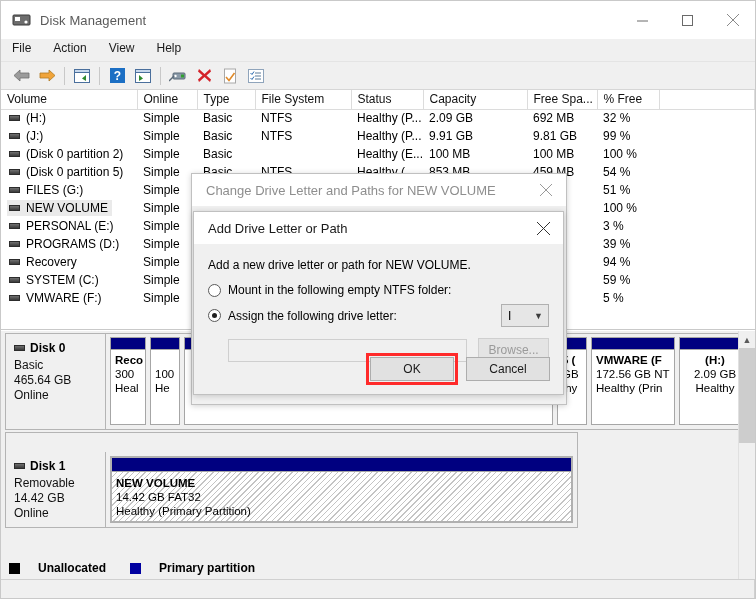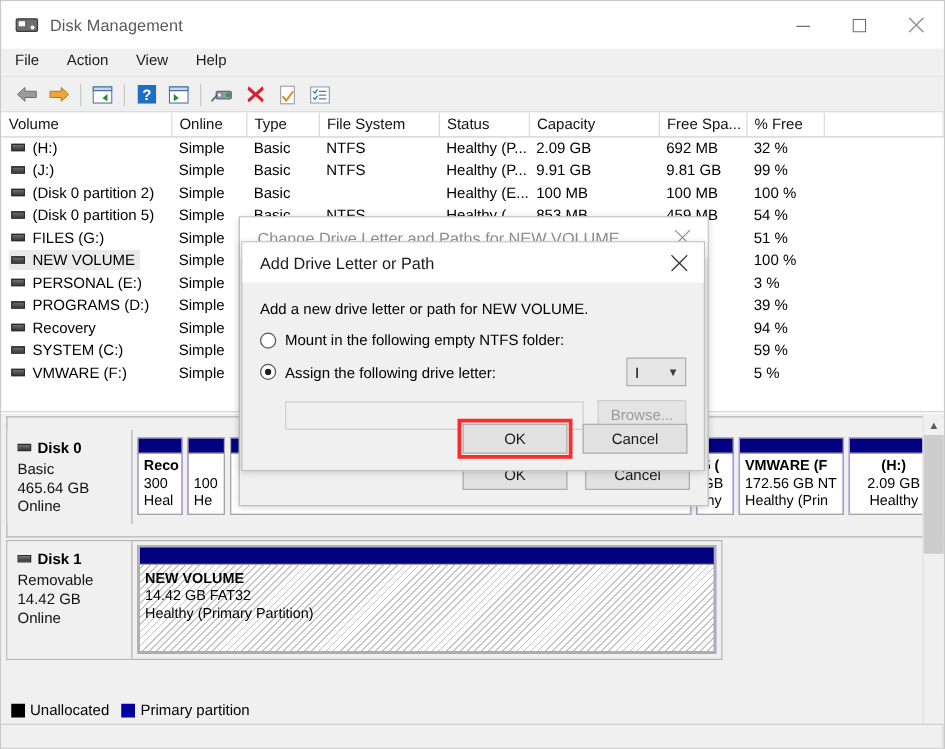--- a/index.html
+++ b/index.html
@@ -108,22 +108,22 @@
     overflow:hidden; white-space:nowrap;
     background:#ffffff;
   }
   .part .body b { font-size:11.5px; }
   .hatch {
     background-image:repeating-linear-gradient(-45deg, #ffffff 0 3px, #c4c4c4 3px 4px);
   }
   .hatch .body { background:transparent; }
   .legend {
     position:absolute; left:0; right:0; bottom:19px; height:22px;
-    display:flex; align-items:center; gap:4px; padding-left:8px;
-    background:#f0f0f0; font-size:12px;
+    display:flex; align-items:center; gap:18px; padding-left:8px;
+    background:#f0f0f0; font-size:12px;font-weight:bold;
   }
   .sw { width:11px; height:11px; display:inline-block; }
   .statusbar {
     position:absolute; left:0; right:0; bottom:0; height:19px;
     background:#f0f0f0; border-top:1px solid #d0d0d0;
     display:flex;
   }
   .statusbar .cell1 { flex:1; border-right:1px solid #d0d0d0; }
   .vscroll {
     position:absolute; right:0; top:0; bottom:0; width:17px;
@@ -133,21 +133,21 @@
     height:17px; display:flex; align-items:center; justify-content:center; color:#5a5a5a; font-size:9px;
   }
   .vscroll .thumb { position:absolute; top:17px; left:0; width:17px; height:95px; background:#cdcdcd; }
   
   .dialog {
     position:absolute; background:#f0f0f0;
     border:1px solid #c0c0c0;
     box-shadow:0 1px 6px rgba(0,0,0,.18);
   }
   #dlg-change { left:190px; top:172px; width:376px; height:232px; }
-  #dlg-add { left:192px; top:192px; width:371px; height:184px; }
+  #dlg-add { left:192px; top:210px; width:371px; height:184px; }
   .dlg-title {
     height:32px; background:#ffffff; display:flex; align-items:center;
     padding-left:14px; font-size:13px;
   }
   .dlg-title.inactive { color:#8e8e8e; }
   .dlg-title.active { color:#1a1a1a; }
   .dlg-close {
     margin-left:auto; width:40px; height:31px;
     display:flex; align-items:center; justify-content:center;
   }
@@ -465,21 +465,21 @@
             <td></td>
             <td>5 %</td>
             <td></td>
           </tr>
         </tbody>
     </table>
   </div>
 
   <div class="graphpane">
 
-    <div class="diskrow" style="height:97px;align-items:center;">
+    <div class="diskrow" style="height:97px;">
       <div class="diskinfo">
         <div class="dl">
           <span class="voltag"></span>
           <span>Disk 0</span>
         </div>
         <div class="dt">Basic</div>
         <div class="dt">465.64 GB</div>
         <div class="dt">Online</div>
       </div>
       <div class="diskbars">
@@ -523,21 +523,21 @@
           <div class="cap"></div>
           <div class="body" style="text-align:center">
             <b>(H:)</b><br>
             <span>2.09 GB</span><br>
             <span>Healthy</span>
           </div>
         </div>
       </div>
     </div>
 
-    <div class="diskrow" style="height:96px;width:573px;border-right:1px solid #b4b4b4;">
+    <div class="diskrow" style="height:96px;width:573px;border-right:1px solid #b4b4b4;align-items:flex-end;">
       <div class="diskinfo">
         <div class="dl">
           <span class="voltag"></span>
           <span>Disk 1</span>
         </div>
         <div class="dt">Removable</div>
         <div class="dt">14.42 GB</div>
         <div class="dt">Online</div>
       </div>
       <div class="diskbars">

